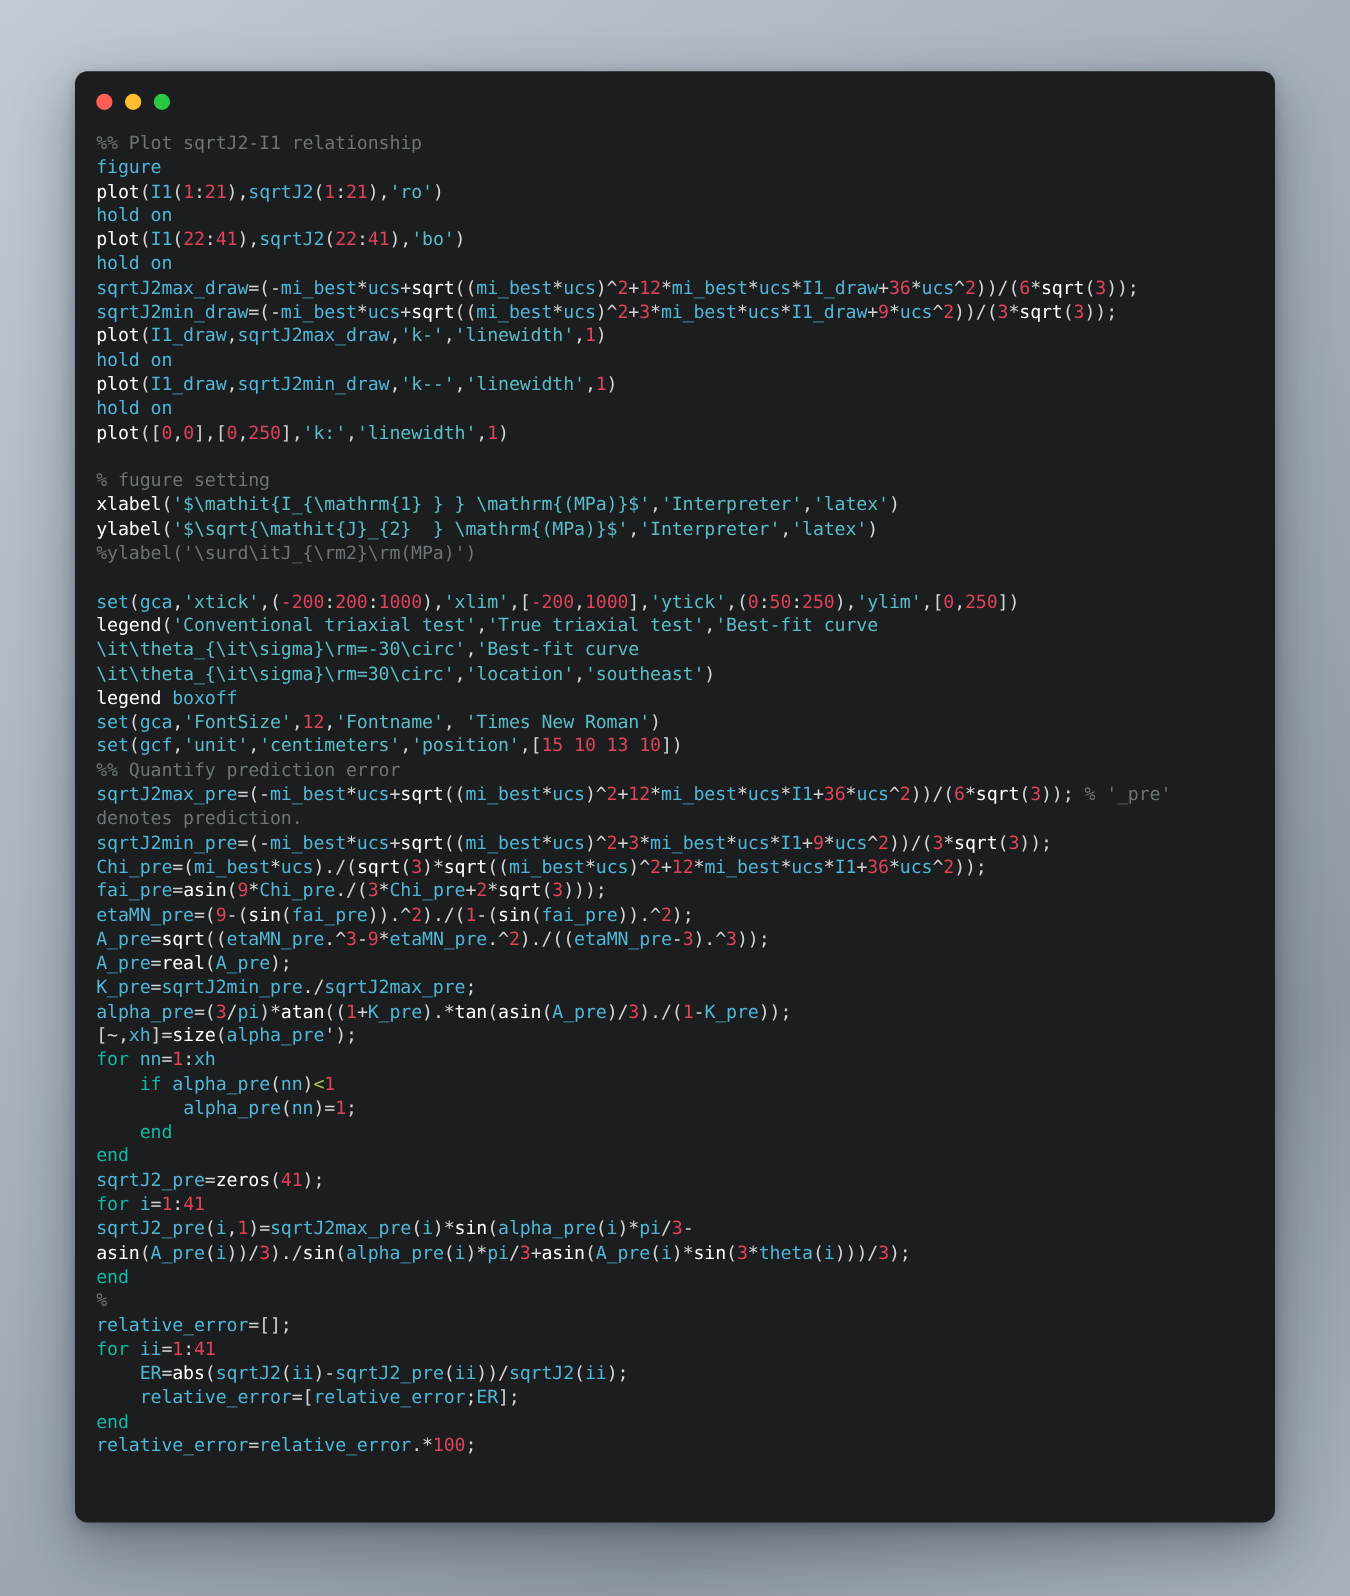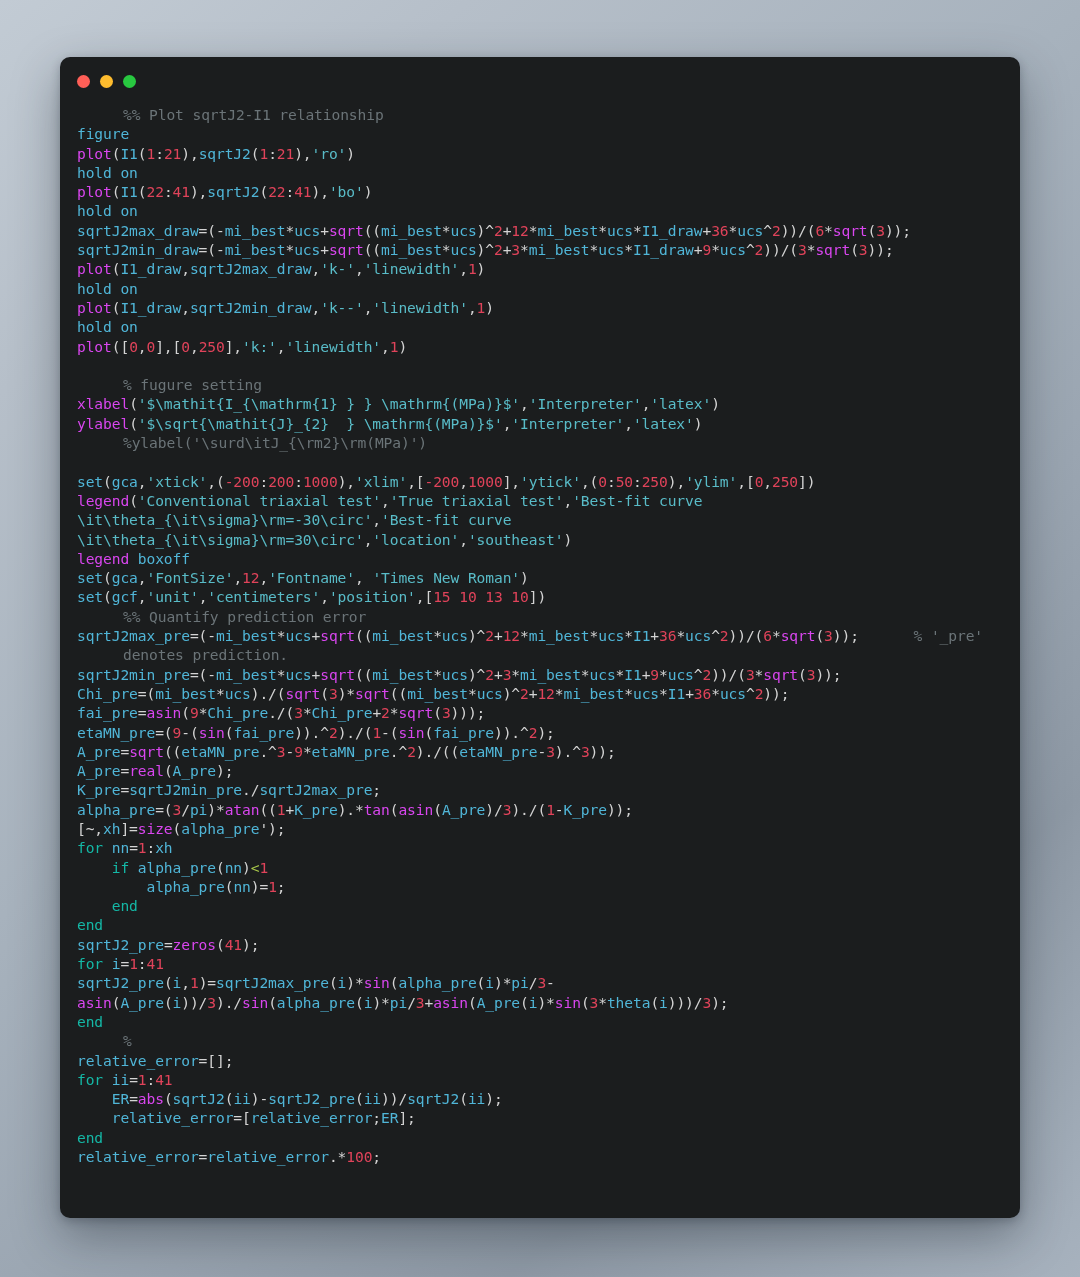--- a/index.html
+++ b/index.html
@@ -51,23 +51,23 @@
     padding: 0 16px 0 17px;
     font-family: "DejaVu Sans Mono", monospace;
     font-size: 14.6px;
     line-height: 19.3px;
     white-space: pre;
     letter-spacing: -0.1px;
   }
   .ln { white-space: pre; min-height: 19.3px; }
 
   
-  .cm  { color: #6b7478; margin-left: 46px; }          
+  .cm  { color: #6b7478; }          
   .var { color: #50b6d8; }          
-  .fn  { color: #d946ef; }          
+  .fn  { color: #ffffff; }          
   .num { color: #e0435a; }          
   .str { color: #59bcc8; text-align: right; }          
   .kw  { color: #14b8a6; }          
   .pn  { color: #d4d4d4; }          
   .op  { color: #a8c74a; }          
 </style>
 </head>
 <body>
 
 <div id="desk">

